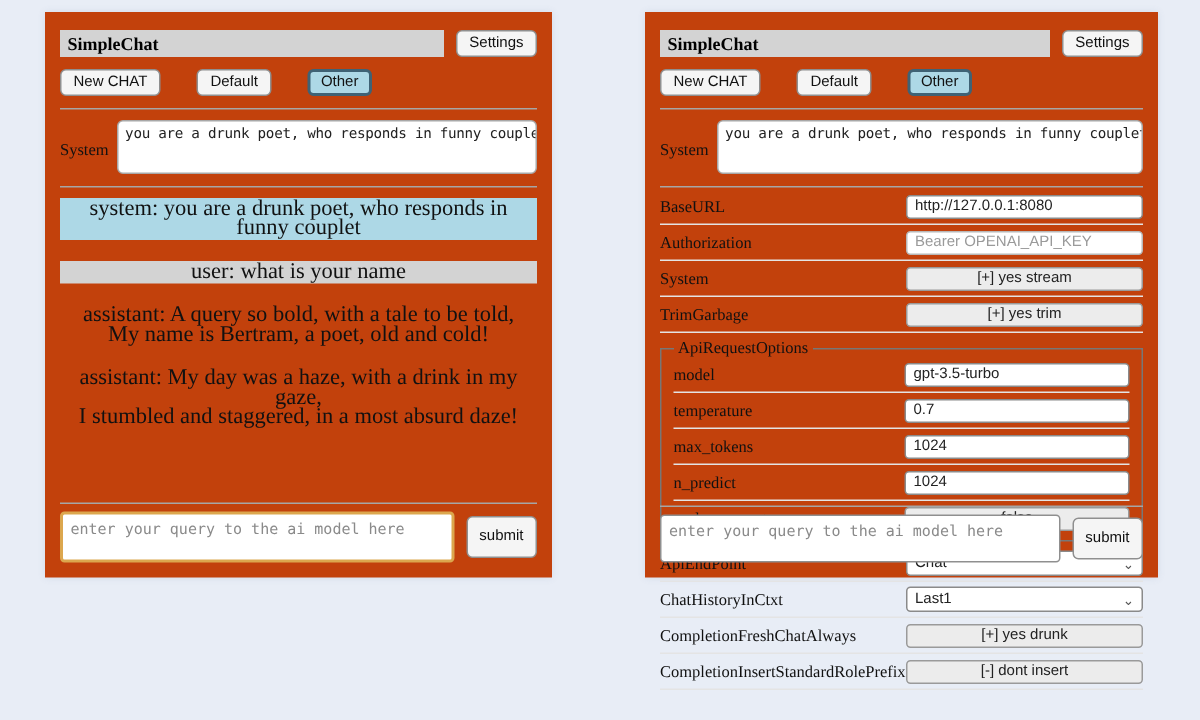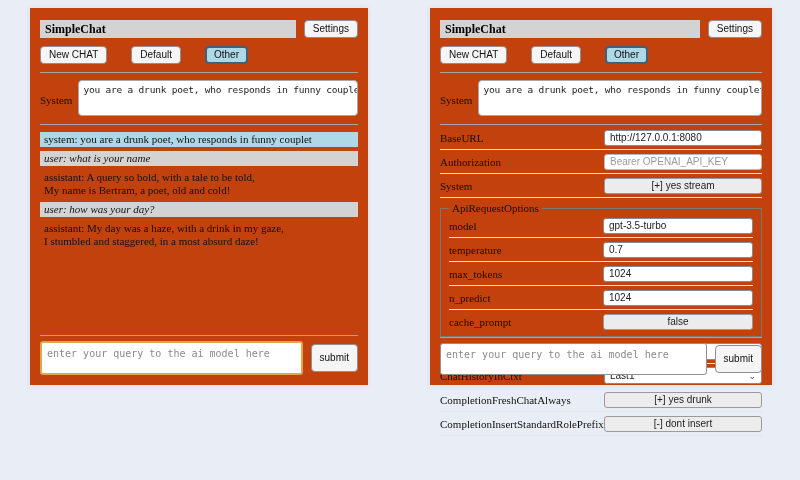--- a/index.html
+++ b/index.html
@@ -42,26 +42,26 @@
   .sys-input{
     flex:1;height:28px;resize:none;box-sizing:content-box;
     border:1px solid #a8a8a8;border-radius:4px;
     font-family:"DejaVu Sans Mono",monospace;font-size:9.5px;letter-spacing:-0.2px;
     padding:3px 4px;color:#222;white-space:pre;overflow:hidden;
   }
 
   
   .chat-area{margin-top:7px;}
   .msg{
-    font-size:11px;line-height:13px;
-    padding:1px 4px;margin-bottom:4px;
-    white-space:pre-line;color:#111;
+    font-size:15px;line-height:13px;
+    padding:1px 4px;margin-bottom:14px;
+    white-space:pre-line;color:#111;text-align:center;
   }
   .msg.system{background:#add8e6;}
-  .msg.user{background:#d3d3d3;font-style:italic;}
+  .msg.user{background:#d3d3d3;}
 
   
   .settings{margin-top:1px;}
   .srow{
     display:flex;align-items:center;
     border-bottom:1px solid #e4e4e4;
     padding:3px 0;min-height:17px;
   }
   .slabel{flex:1;font-size:11px;color:#111;}
   .sctl{flex:0 0 158px;display:flex;}
@@ -130,21 +130,20 @@
     <textarea class="sys-input" wrap="off" style="">you are a drunk poet, who responds in funny couplet</textarea>
   </div>
 
   <hr class="rule">
 
   <div class="chat-area">
     <div class="msg system">system: you are a drunk poet, who responds in funny couplet</div>
     <div class="msg user">user: what is your name</div>
     <div class="msg assistant">assistant: A query so bold, with a tale to be told,
 My name is Bertram, a poet, old and cold!</div>
-    <div class="msg user">user: how was your day?</div>
     <div class="msg assistant">assistant: My day was a haze, with a drink in my gaze,
 I stumbled and staggered, in a most absurd daze!</div>
   </div>
 
   <div class="footer">
     <hr class="rule">
     <div class="query-row">
       <textarea class="query-input" wrap="off" placeholder="enter your query to the ai model here" style=""></textarea>
       <button class="btn submit-btn">submit</button>
     </div>
@@ -189,20 +188,26 @@
         </span>
     </div>
 
     <div class="srow">
       <span class="slabel">System</span>
       <span class="sctl">
           <button class="sbtn">[+] yes stream</button>
         </span>
     </div>
 
+    <div class="srow">
+      <span class="slabel">TrimGarbage</span>
+      <span class="sctl">
+          <button class="sbtn">[+] yes trim</button>
+        </span>
+    </div>
 
     <fieldset class="aro">
       <legend>ApiRequestOptions</legend>
 
       <div class="srow">
         <span class="slabel">model</span>
         <span class="sctl">
             <input class="sinput" value="gpt-3.5-turbo" style="">
           </span>
       </div>

